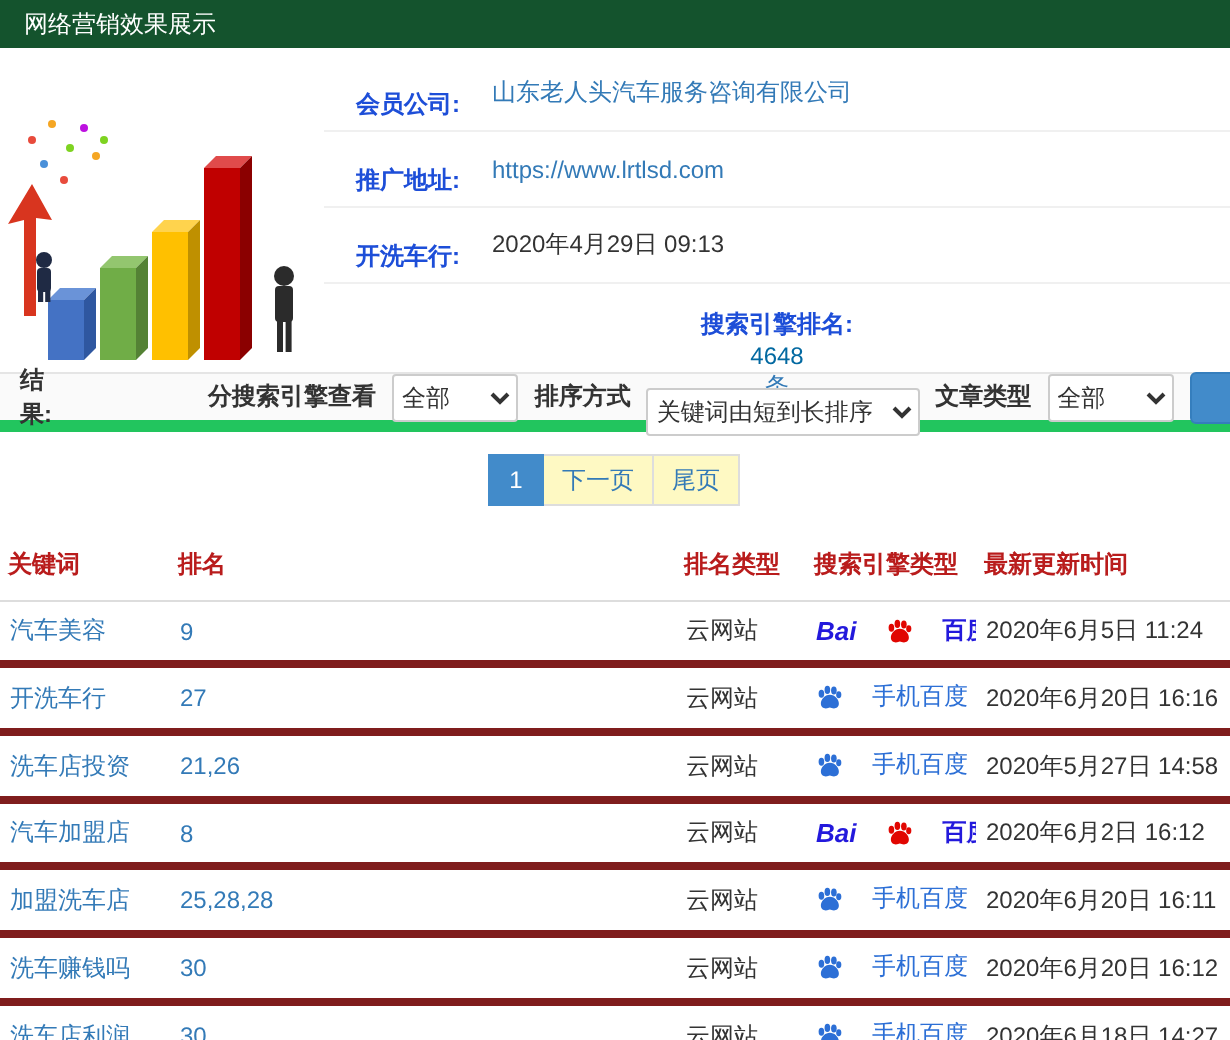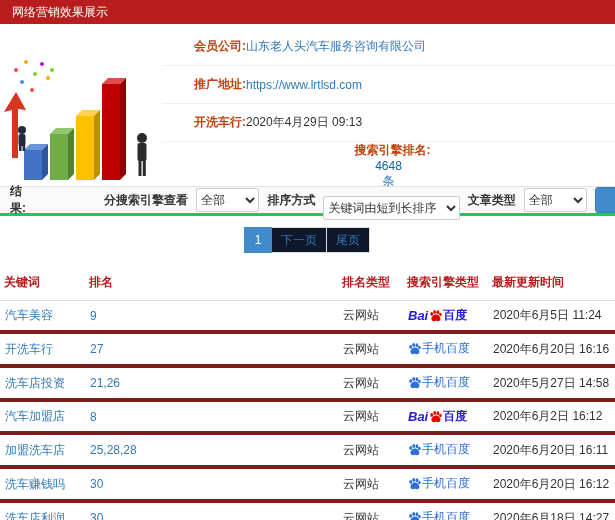--- a/index.html
+++ b/index.html
@@ -2,67 +2,67 @@
 <html><head>
 <meta charset="utf-8">
 <style>
   * { box-sizing: border-box; margin: 0; padding: 0; }
   html, body { width: 615px; height: 520px; overflow: hidden; }
   body {
     font-family: "Liberation Sans", "DejaVu Sans", sans-serif;
     font-size: 12px; color: #333; background: #fff;
   }
   .titlebar {
-    height: 24px; background: #b91c1c; color: #fff;
+    height: 24px; background: #14532d; color: #fff;
     display: flex; align-items: center; padding: 0 12px; font-size: 12px;
   }
   .top { display: flex; height: 162px; }
   .illustration { width: 162px; flex: none; padding: 2px; }
   .info { flex: 1; padding-top: 4px; }
   .info-row { display: flex; align-items: center; height: 38px; border-bottom: 1px solid #f0f0f0; }
   .info-row:last-child { border-bottom: none; flex-direction: column; }
-  .info-label { width: 84px; text-align: right; font-weight: bold; color: #c2410c; flex: none; }
+  .info-label { width: 84px; text-align: center; font-weight: bold; color: #1d4ed8; flex: none; margin-top: 12px; }
   .info-value { margin-left: 0; color: #337ab7; text-decoration: none; }
   .info-value.plain { color: #333; text-align: center; }
   .rank-count { color: #0369a1; }
   .rank-unit { color: #337ab7; }
   .filterbar {
     height: 30px; background: #fafafa;
-    border-top: 1px solid #e5e5e5; border-bottom: 3px solid #22c55e;
+    border-top: 1px solid #e5e5e5; border-bottom: 6px solid #22c55e;
     display: flex; align-items: center; padding: 0 10px;
   }
   .result-label { font-weight: bold; }
   .controls { display: flex; align-items: center; margin-left: 78px; gap: 8px; }
   .ctrl-label { font-weight: bold; white-space: nowrap; }
   select {
     height: 24px; border: 1px solid #ccc; background: #fff;
     font-size: 12px; color: #333; border-radius: 2px;
     font-family: Liberation Sans, sans-serif;
   }
   .submit-btn {
     height: 26px; padding: 0 14px; background: #428bca; border: 1px solid #357ebd;
     color: #fff; border-radius: 3px; font-size: 12px; cursor: pointer;
     font-family: "Liberation Sans", "DejaVu Sans", sans-serif;
   }
   .pagination { display: flex; justify-content: center; padding: 11px 0 12px 0; }
   .page-item {
     min-width: 28px; height: 26px; display: flex; align-items: center; justify-content: center;
     border: 1px solid #ddd; color: #337ab7; padding: 0 9px; margin-left: -1px;
-    background: #0f172a; cursor: pointer;
+    background: #fef9c3; cursor: pointer;
   }
   .page-item.active { background: #428bca; color: #fff; border-color: #428bca; z-index: 1; }
   table { width: 100%; border-collapse: collapse; font-size: 12px; table-layout: fixed; }
   th {
     text-align: left; font-weight: bold; padding: 9px 4px;
     border-bottom: 1px solid #ddd; color: #b91c1c; white-space: nowrap;
   }
   td { padding: 6px 5px; border-bottom: 4px solid #7f1d1d; white-space: nowrap; overflow: hidden; }
   .kw { color: #337ab7; text-decoration: none; cursor: pointer; }
   .rank { color: #337ab7; }
-  .engine-logo { display: inline-flex; align-items: center; gap: 1px; justify-content: center; }
+  .engine-logo { display: inline-flex; align-items: center; gap: 15px; justify-content: center; }
   .baidu-prefix { color: #2319dc; font-weight: bold; font-style: italic; font-size: 13px; }
   .baidu-text { color: #2319dc; font-weight: bold; }
   .mobile-text { color: #2c6fd6; }
 </style>
 </head>
 <body>
 
 <div class="titlebar">
   <span>网络营销效果展示</span>
 </div>

